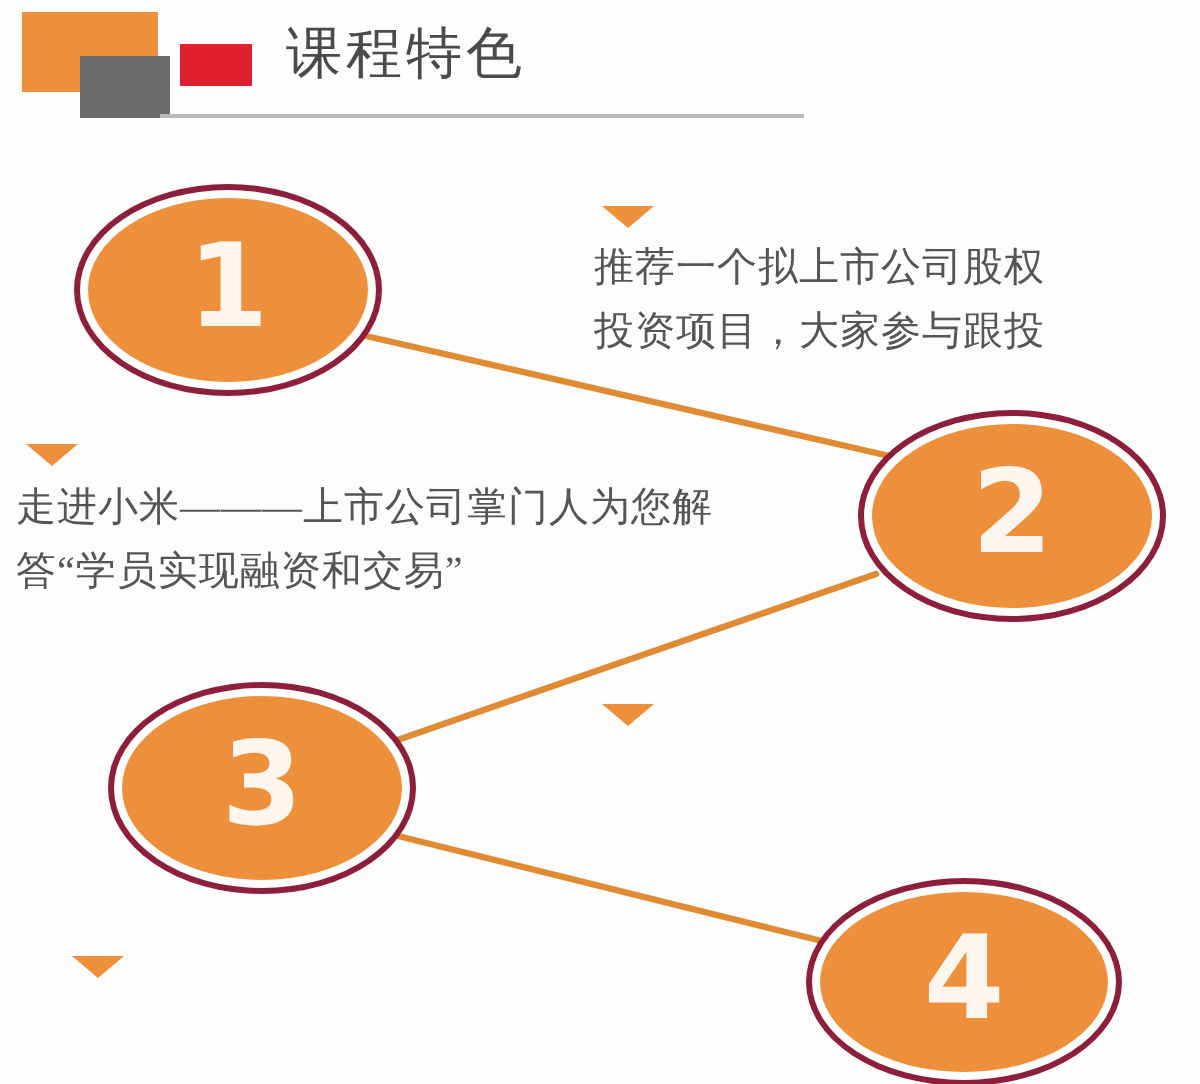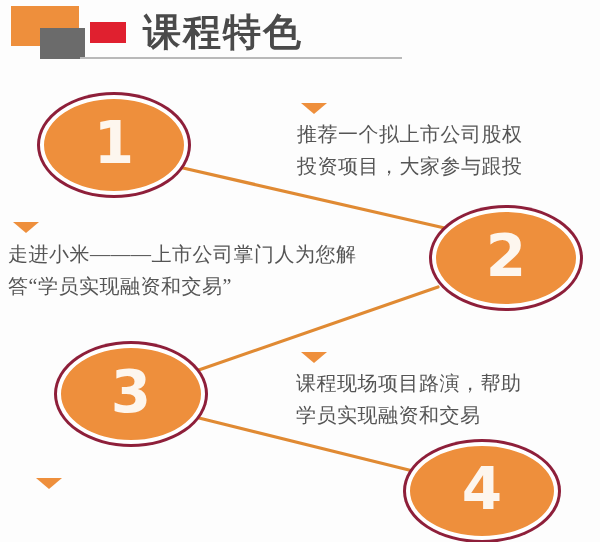--- a/index.html
+++ b/index.html
@@ -51,22 +51,22 @@
     left: 80px;
     top: 57px;
     width: 322px;
     height: 2px;
     background: #b9b9b9;
   }
   .hdr-title {
     position: absolute;
     left: 143px;
     top: 13px;
-    font-size: 38px;
-    font-weight: bold;
+    font-size: 28px;
+    font-weight: normal;
     color: #4a4a4a;
     letter-spacing: 2px;
     line-height: 1;
     white-space: nowrap;
   }
 
   
   #connectors {
     position: absolute;
     left: 0;
@@ -156,21 +156,19 @@
     <span>2</span>
   </div>
   <div class="chev c2"></div>
   <div class="tblock t2">走进小米———上市公司掌门人为您解
 答“学员实现融资和交易”</div>
 
   <div class="node node-3">
     <span>3</span>
   </div>
   <div class="chev c3"></div>
-  <div class="tblock t3">课程现场项目路演，帮助
-学员实现融资和交易</div>
 
   <div class="node node-4">
     <span>4</span>
   </div>
   <div class="chev c4"></div>
 
 </div>
 
 </body></html>

